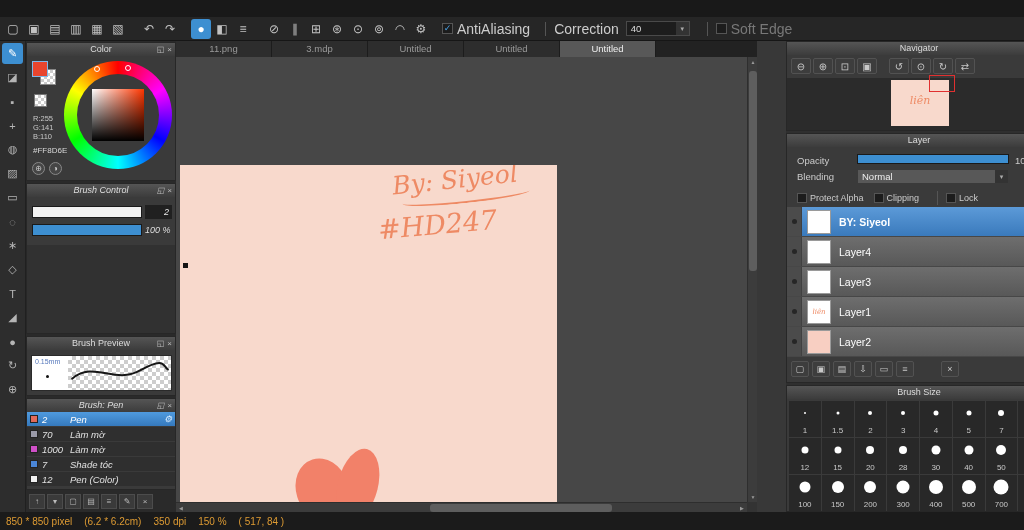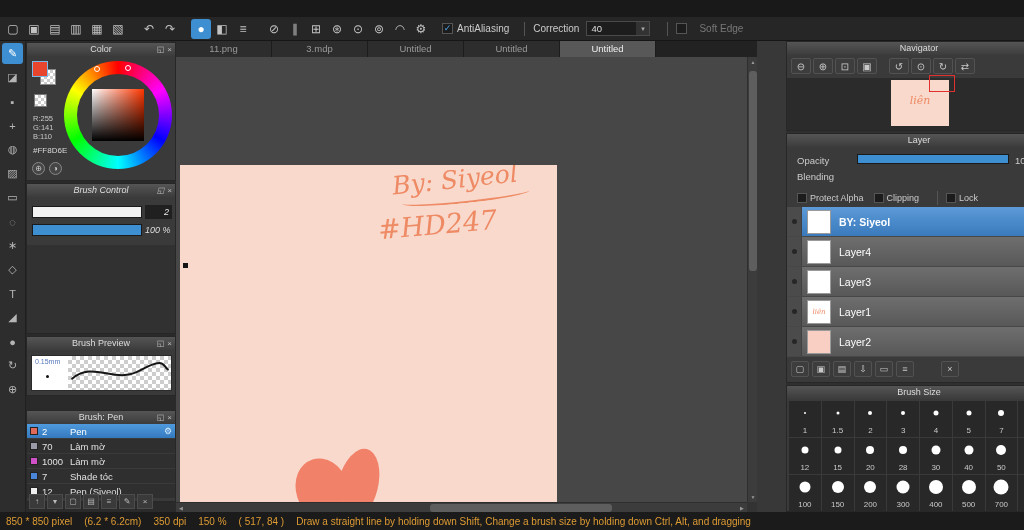--- a/index.html
+++ b/index.html
@@ -13,22 +13,22 @@
   .menu-item{font-size:10.5px;color:#e4e4e4;padding:0 8px;line-height:17px;white-space:nowrap;}
 
   
   .toolbar{position:absolute;left:0;top:17px;width:100%;height:24px;background:#262626;border-bottom:1px solid #161616;display:flex;align-items:center;padding-left:3px;}
   .tb-group{display:flex;gap:1px;margin-right:11px;}
   .tb-btn{width:20px;height:20px;background:transparent;border:none;color:#c2c2c2;font-size:12px;line-height:20px;text-align:center;padding:0;}
   .tb-btn.selected{background:#3d8fd1;border-radius:3px;color:#fff;}
   .chk{width:11px;height:11px;background:#1c1c1c;border:1px solid #555;display:inline-flex;align-items:center;justify-content:center;margin-right:4px;flex:none;}
   .chk .tick{color:#4aa3e8;font-size:9px;line-height:1;}
   .chk.unchecked .tick{visibility:hidden;}
-  .tb-label{font-size:10px;color:#ccc;margin-right:7px;white-space:nowrap;}
-  .tb-label.dim{color:#787878;margin-left:8px;}
+  .tb-label{font-size:14px;color:#ccc;margin-right:7px;white-space:nowrap;}
+  .tb-label.dim{color:#787878;}
   .dropdown{width:64px;height:15px;background:#1d1d1d;border:1px solid #4a4a4a;display:flex;align-items:center;margin-right:9px;}
   .dd-value{flex:1;font-size:9.5px;color:#ddd;padding-left:4px;}
   .dd-caret{width:13px;text-align:center;font-size:7px;color:#aaa;background:#333;height:13px;line-height:13px;}
   .vline{width:1px;height:14px;background:#555;margin:0 8px;flex:none;}
 
   
   .toolstrip{position:absolute;left:0;top:41px;width:26px;height:471px;background:#2d2d2d;border-right:1px solid #202020;display:flex;flex-direction:column;align-items:center;padding-top:2px;gap:3px;}
   .tool-btn{width:21px;height:21px;border:none;background:transparent;color:#b5b5b5;font-size:11px;padding:0;flex:none;}
   .tool-btn.selected{background:#3d8fd1;border-radius:3px;color:#fff;}
 
@@ -39,21 +39,21 @@
   .leftcol .panel{width:150px;}
   .rightcol .panel{width:266px;}
   .ptitle{height:13px;background:linear-gradient(#555,#3c3c3c);font-size:9px;color:#ddd;text-align:center;line-height:13px;position:relative;}
   .pops{position:absolute;right:3px;top:0;height:13px;display:flex;align-items:center;gap:3px;}
   .pop{font-size:8px;color:#bbb;line-height:1;}
   .pbody{position:relative;width:100%;height:calc(100% - 13px);background:#3a3a3a;overflow:hidden;}
 
   .panel-color{top:1px;height:139px;}
   .panel-brushctl{top:142px;height:151px;font-style:italic;}
   .panel-brushprev{top:295px;height:60px;}
-  .panel-brushlist{top:369px;height:92px;}
+  .panel-brushlist{top:357px;height:92px;font-style:italic;}
 
   
   .swatch-bg{position:absolute;left:13px;top:13px;width:16px;height:16px;background:#fff;border:1px solid #888;}
   .swatch-fg{position:absolute;left:5px;top:5px;width:16px;height:16px;background:#e8452e;border:1px solid #7db7e8;}
   .swatch-trans{position:absolute;left:7px;top:38px;width:13px;height:13px;border:1px solid #777;}
   .rgb-lines{position:absolute;left:6px;top:58px;font-size:7.5px;line-height:9px;color:#c8c8c8;}
   .hexv{position:absolute;left:6px;top:90px;font-size:8px;color:#d8d8d8;}
   .cbtns{position:absolute;left:5px;top:106px;display:flex;gap:4px;}
   .cbtn{width:13px;height:13px;border:1px solid #888;border-radius:50%;font-size:8px;color:#ccc;display:flex;align-items:center;justify-content:center;background:#464646;padding:0;}
   .wheel{position:absolute;right:3px;top:5px;width:108px;height:108px;}
@@ -358,21 +358,21 @@
         </div>
           <div class="brow">
           <span class="chip" style="background: rgb(74, 134, 216);"></span>
           <span class="bsize">7</span>
           <span class="bname">Shade tóc</span>
 
         </div>
           <div class="brow">
           <span class="chip" style="background: rgb(240, 240, 240);"></span>
           <span class="bsize">12</span>
-          <span class="bname">Pen (Siyeol)</span>
+          <span class="bname">Pen (Color)</span>
 
         </div>
         </div>
     </section>
 
     <div class="brushbar">
 
     <button class="sbtn"><span>↑</span></button>
         <button class="sbtn"><span>▾</span></button>
         <button class="sbtn"><span>▢</span></button>
@@ -454,20 +454,24 @@
           <span class="pop">×</span>
         </span>
       </div>
       <div class="pbody">
         <span class="lp-label lp-opacity-label">Opacity</span>
         <div class="lp-slider">
             <div class="lp-fill"></div>
           </div>
         <span class="lp-label lp-opacity-value">100 %</span>
         <span class="lp-label lp-blend-label">Blending</span>
+        <div class="lp-dd">
+          <span class="dd-value">Normal</span>
+          <span class="dd-caret">▾</span>
+        </div>
         <div class="lp-checks">
           <span class="chk unchecked">
               <span class="tick">✓</span>
             </span>
           <span class="clabel">Protect Alpha</span>
           <span class="chk unchecked">
               <span class="tick">✓</span>
             </span>
           <span class="clabel">Clipping</span>
           <span class="vline"></span>
@@ -643,16 +647,15 @@
       </div>
     </section>
   </div>
 
   <footer class="statusbar">
     <span>850 * 850 pixel</span>
     <span>(6.2 * 6.2cm)</span>
     <span>350 dpi</span>
     <span>150 %</span>
     <span>( 517, 84 )</span>
-    <span>Draw a straight line by holding down Shift, Change a brush size by holding down Ctrl, Alt, and dragging</span>
   </footer>
 
 </div>
 
 </body></html>

